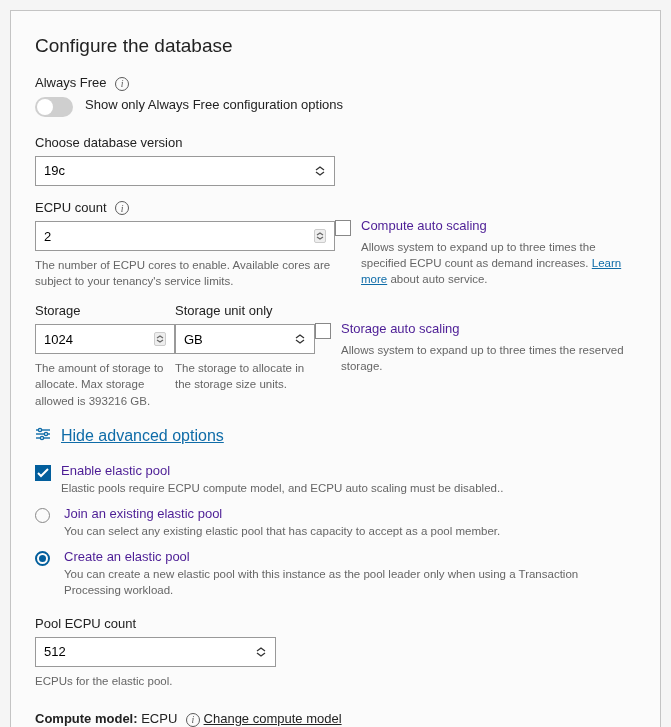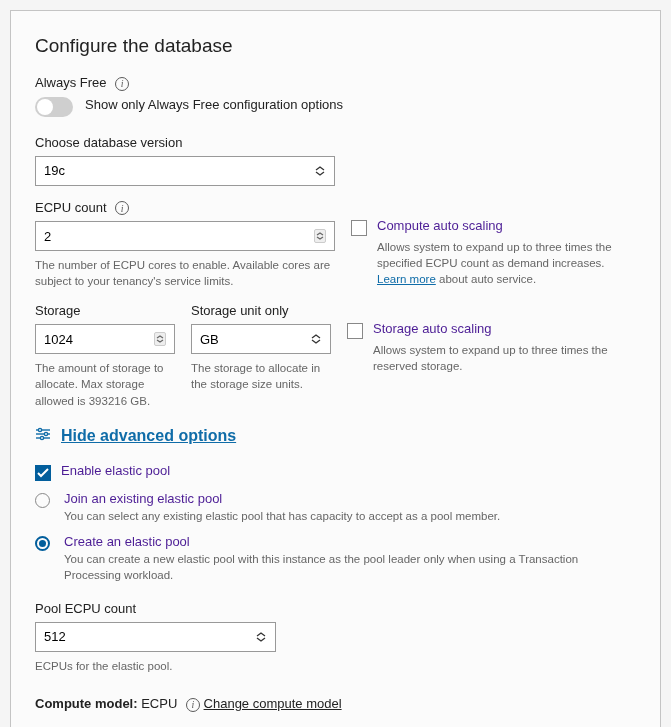--- a/index.html
+++ b/index.html
@@ -84,21 +84,21 @@
     border: 1px solid #ccc;
     padding: 2px 1px;
     border-radius: 2px;
   }
   .helper {
     font-size: 11.5px;
     color: #666;
     margin-top: 6px;
     line-height: 1.4;
   }
-  .cols { display: flex; gap: 16px; align-items: flex-start; }
+  .cols { display: flex; align-items: flex-start; }
   .col-left { width: 300px; }
   .col-left-narrow { width: 140px; }
   .col-mid { width: 140px; }
   .col-right { flex: 1; }
   .checkbox-row { display: flex; align-items: flex-start; gap: 10px; }
   .checkbox {
     width: 16px; height: 16px;
     border: 1px solid #888;
     background: #fff;
     margin-top: 2px;
@@ -106,21 +106,21 @@
     display: flex;
     align-items: center;
     justify-content: center;
   }
   .checkbox.checked {
     background: #025e9c;
     border-color: #025e9c;
   }
   .checkbox.checked svg { stroke: #fff; }
   .link { color: #0f6ca8; text-decoration: underline; cursor: pointer; }
-  .adv-row { display: flex; gap: 10px; margin: 18px 0; font-weight: bold; }
+  .adv-row { display: flex; gap: 10px; margin: 18px 0; }
   .sliders-icon { color: #0f6ca8; }
   .radio-row { display: flex; align-items: flex-start; gap: 14px; margin-top: 10px; }
   .radio {
     width: 15px; height: 15px;
     border: 1px solid #888;
     border-radius: 50%;
     margin-top: 2px;
     flex-shrink: 0;
     display: flex;
     align-items: center;
@@ -272,20 +272,21 @@
   </div>
 
   <div class="checkbox-row" style="margin-top:6px;">
     <div class="checkbox checked">
       <svg width="12" height="10" viewBox="0 0 12 10">
           <path d="M1 5 L4 8 L11 1" fill="none" stroke="#fff" stroke-width="2"></path>
         </svg>
     </div>
     <div>
       <div class="radio-label">Enable elastic pool</div>
+      <div class="indent-helper">Elastic pools require ECPU compute model, and ECPU auto scaling must be disabled..</div>
     </div>
   </div>
 
   <div class="radio-row">
     <div class="radio"></div>
     <div>
       <div class="radio-label">Join an existing elastic pool</div>
       <div class="indent-helper">You can select any existing elastic pool that has capacity to accept as a pool member.</div>
     </div>
   </div>

